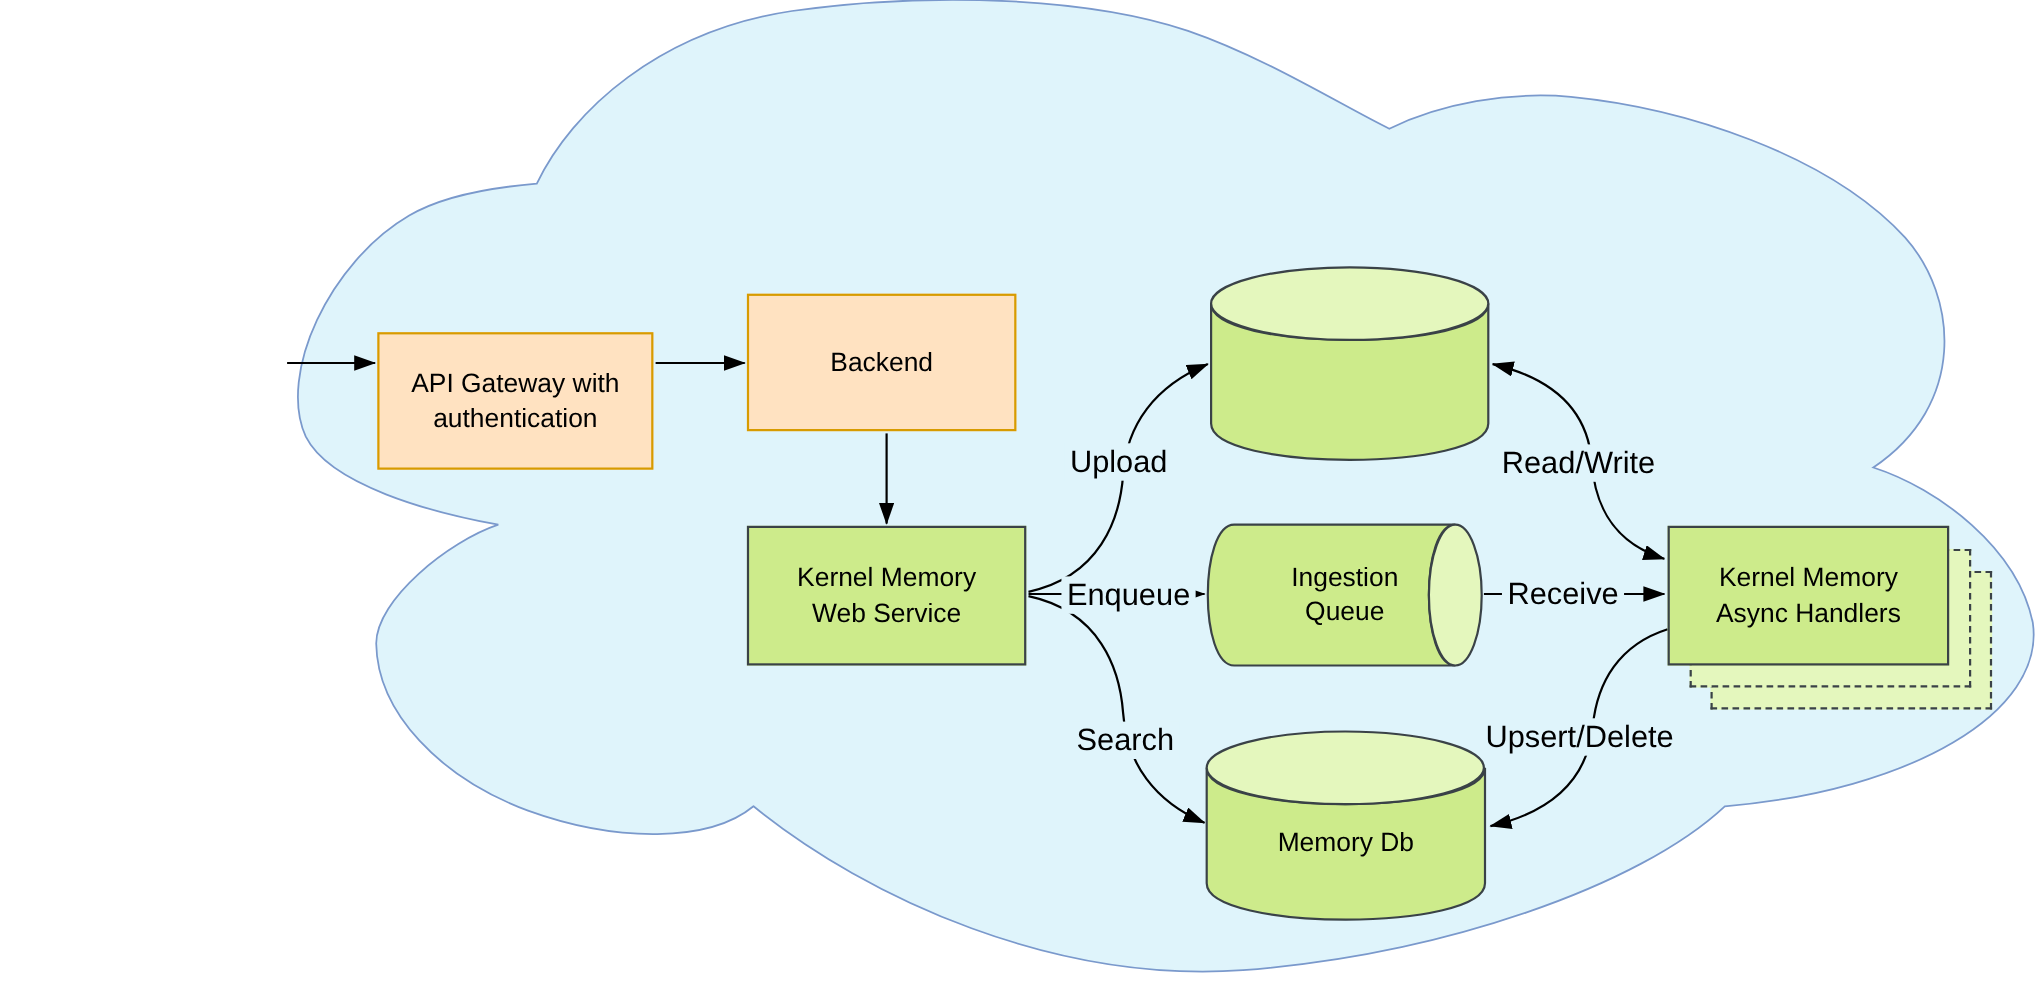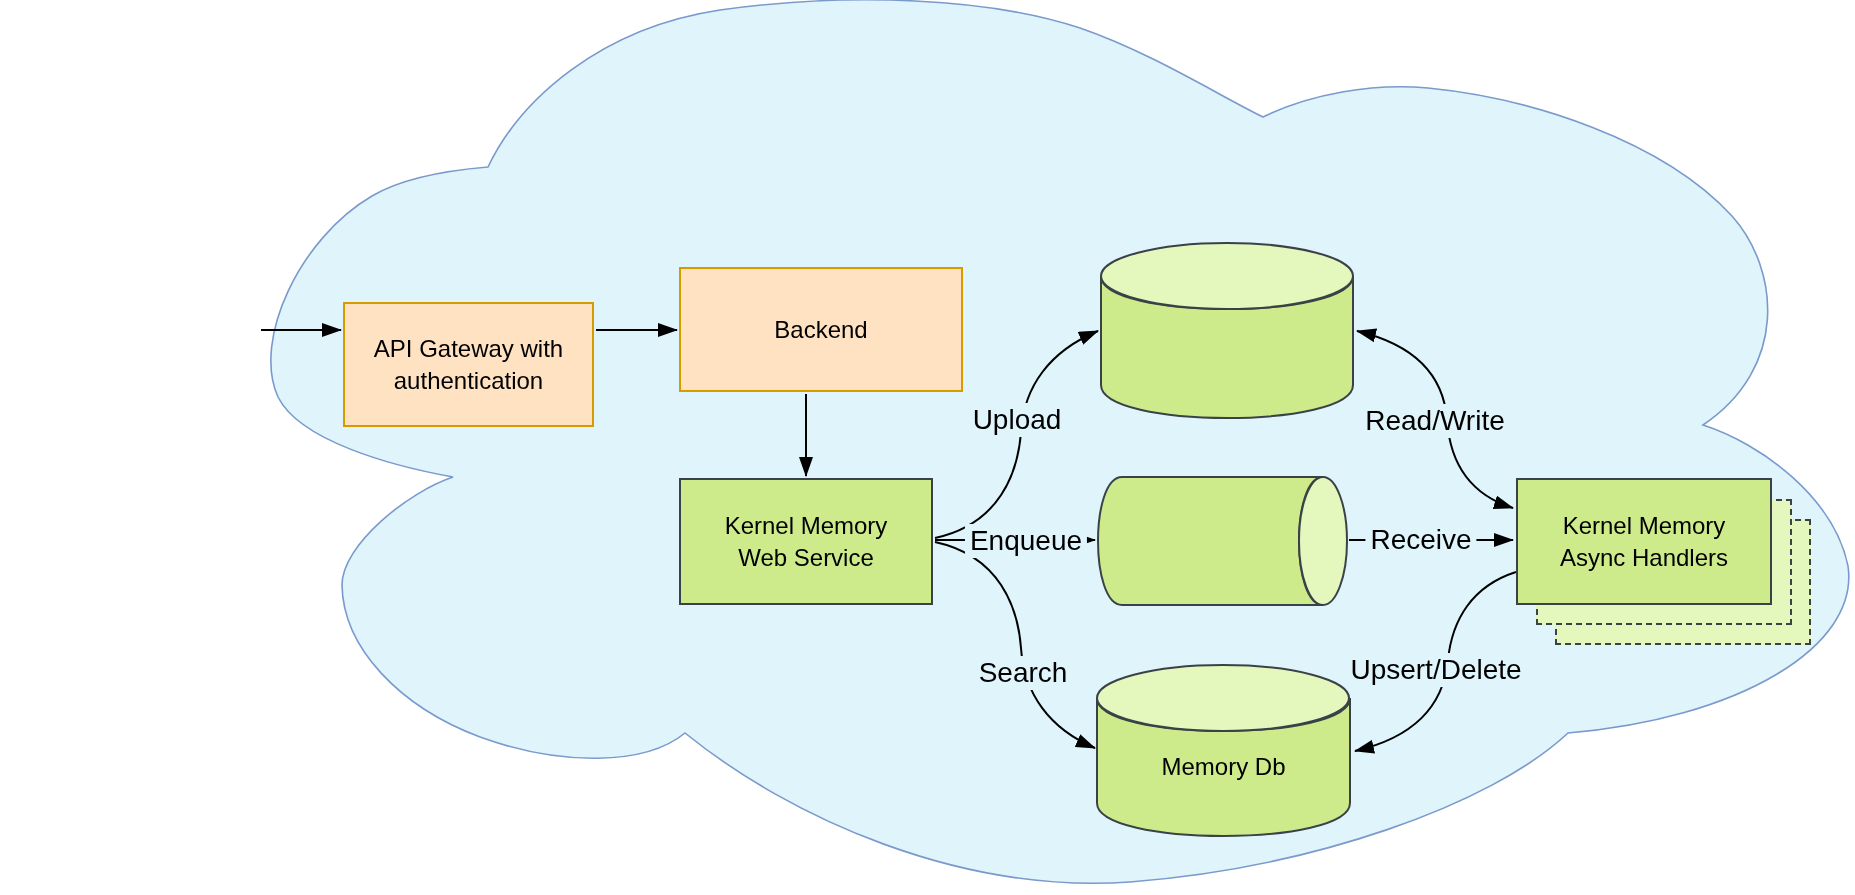--- a/index.html
+++ b/index.html
@@ -84,35 +84,39 @@
 
   <div class="ghost" style="left:1555px;top:519px;width:256px;height:126px;"></div>
   <div class="ghost" style="left:1536px;top:499px;width:256px;height:126px;"></div>
 
 
   <div class="node orange" style="left:343px;top:267px;width:251px;height:125px;margin-top:35px;">
     <span>API Gateway with</span>
     <span>authentication</span>
   </div>
 
-  <div class="node orange" style="left:679px;top:267px;width:284px;height:125px;text-align:center;">
+  <div class="node orange" style="left:679px;top:267px;width:245px;height:125px;text-align:center;">
     <span>Backend</span>
   </div>
 
   <div class="node green" style="left:679px;top:478px;width:254px;height:127px;">
     <span>Kernel Memory</span>
     <span>Web Service</span>
   </div>
 
   <div class="node green" style="left:1516px;top:478px;width:256px;height:127px;">
     <span>Kernel Memory</span>
     <span>Async Handlers</span>
   </div>
 
 
+  <div class="cyl-label" style="left:1098px;top:477px;width:249px;height:128px;">
+    <span>Ingestion</span>
+    <span>Queue</span>
+  </div>
 
   <div class="cyl-label" style="left:1097px;top:694px;width:253px;height:146px;">
     <span>Memory Db</span>
   </div>
 
   <div class="edge-label" style="left:1017px;top:420px;">Upload</div>
   <div class="edge-label" style="left:1026px;top:541px;text-align:center;">Enqueue</div>
   <div class="edge-label" style="left:1023px;top:673px;">Search</div>
   <div class="edge-label" style="left:1421px;top:540px;">Receive</div>
   <div class="edge-label" style="left:1435px;top:421px;">Read/Write</div>

